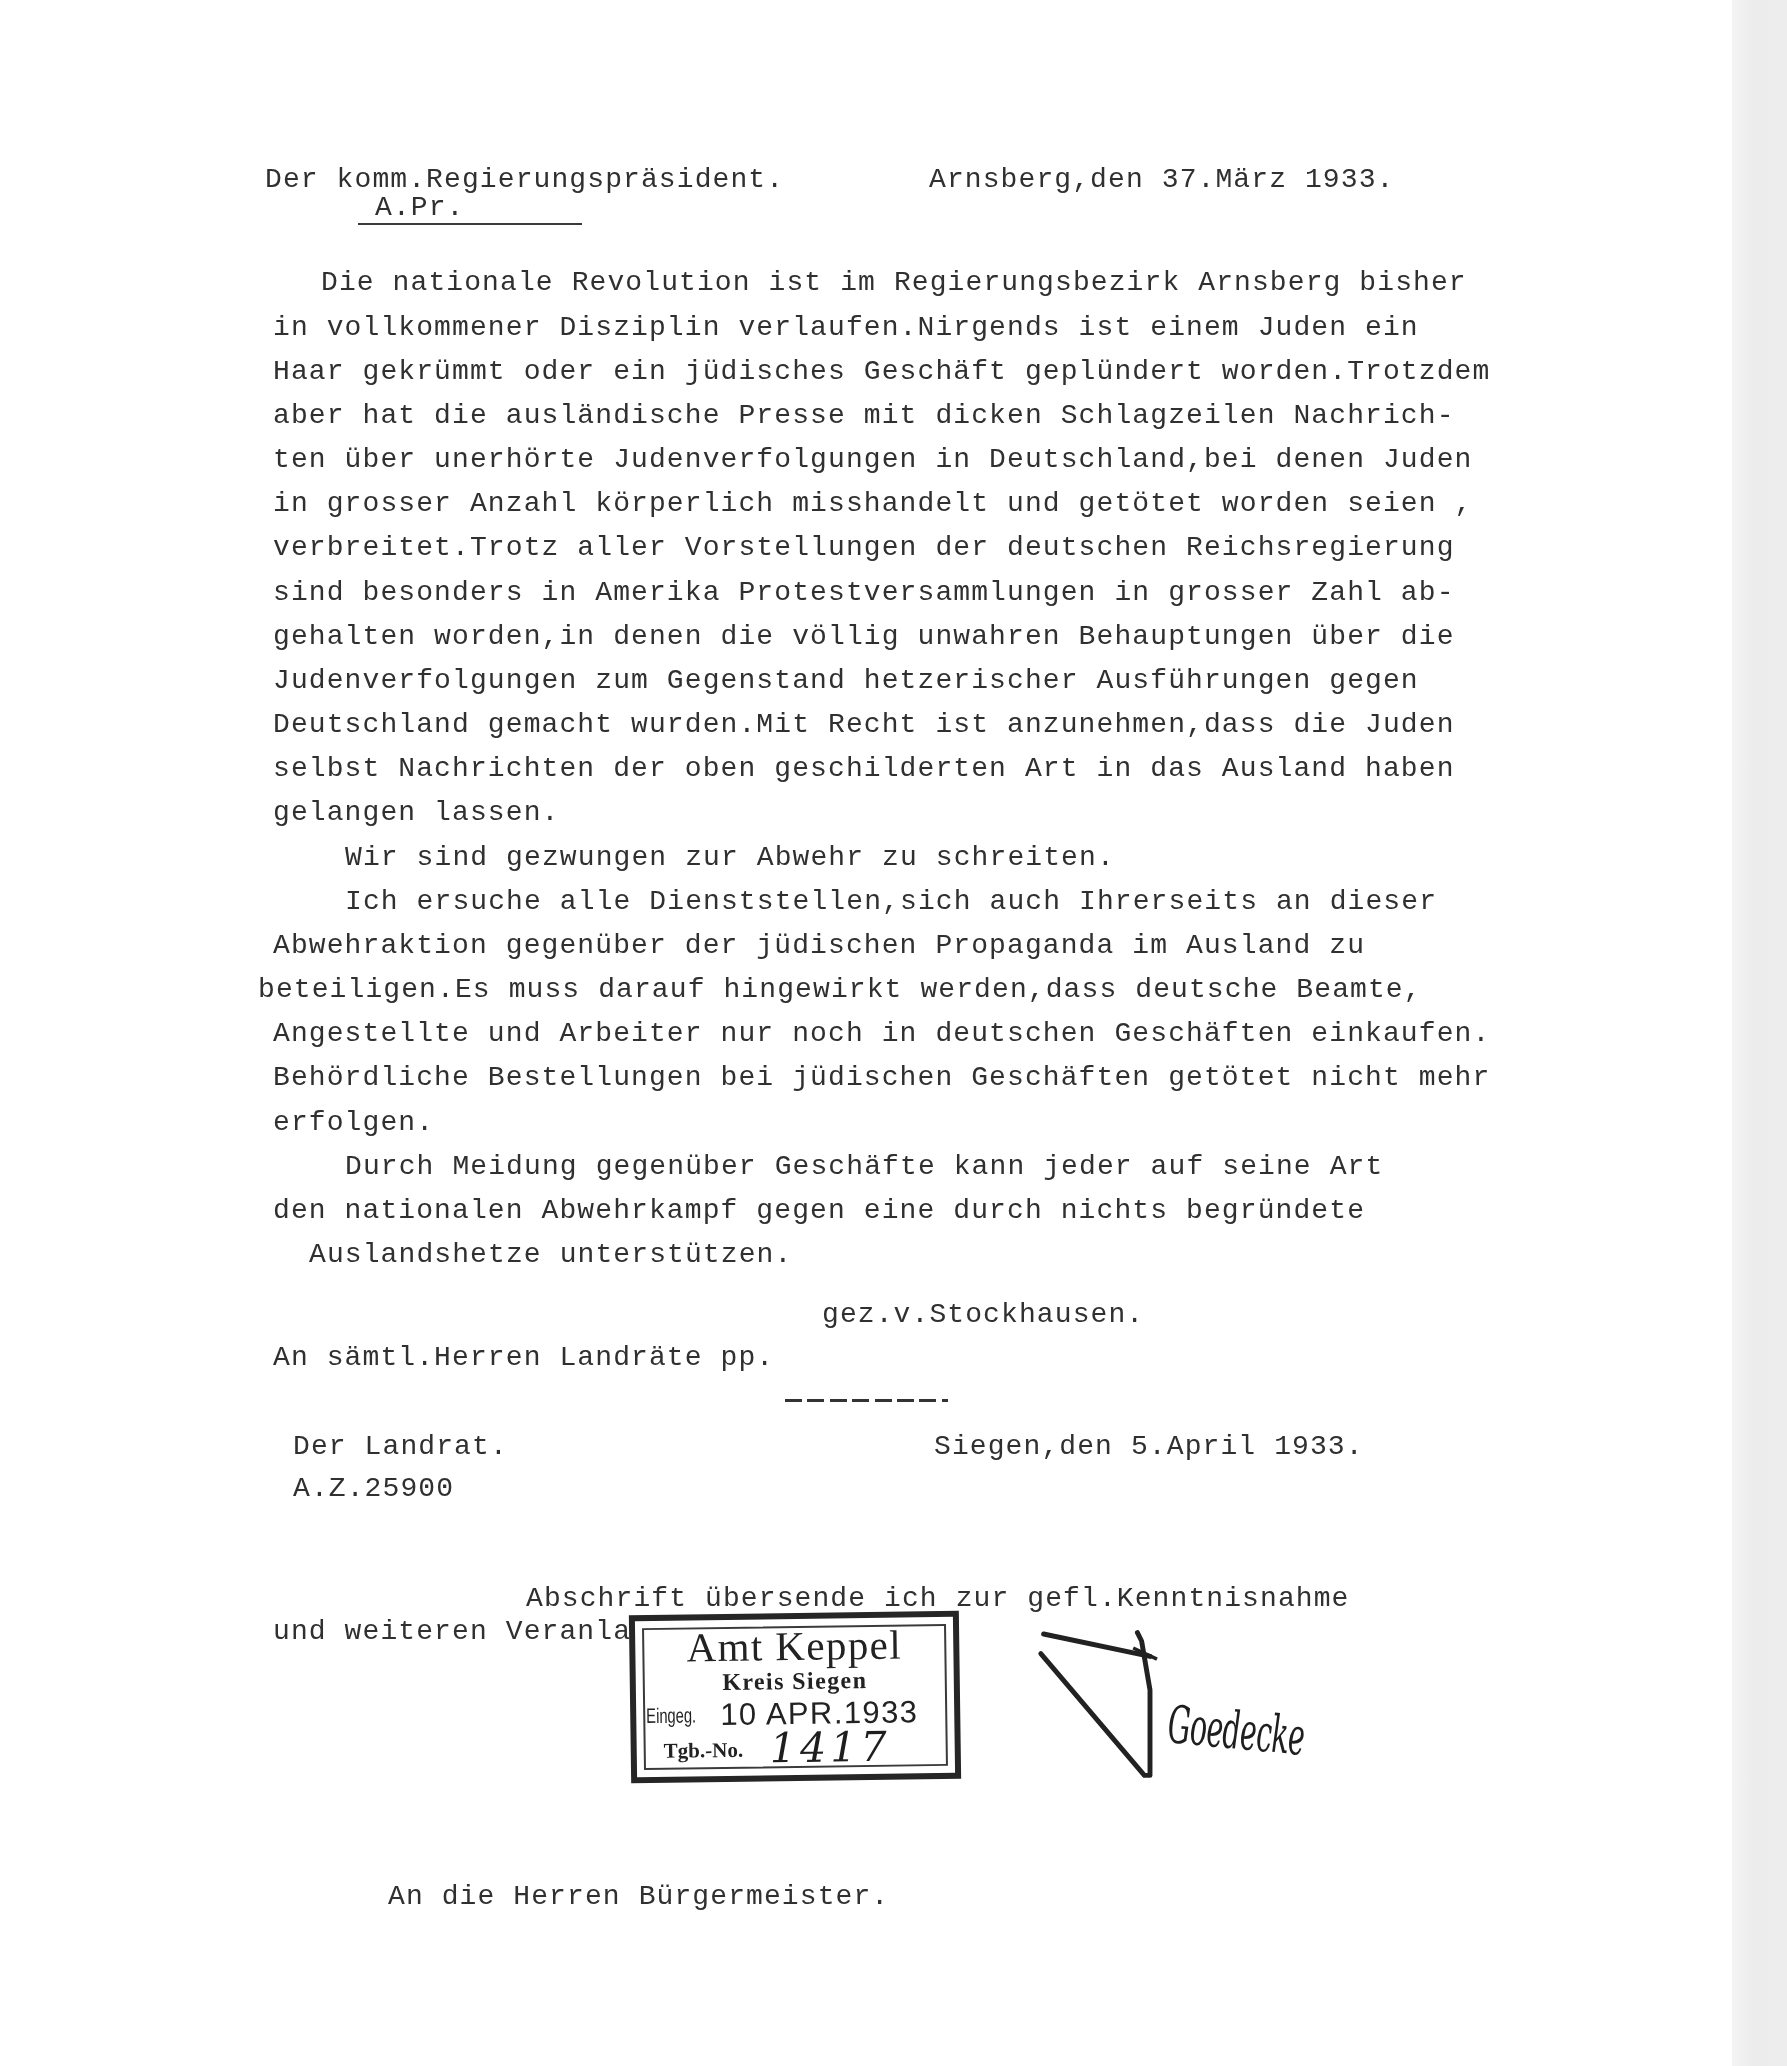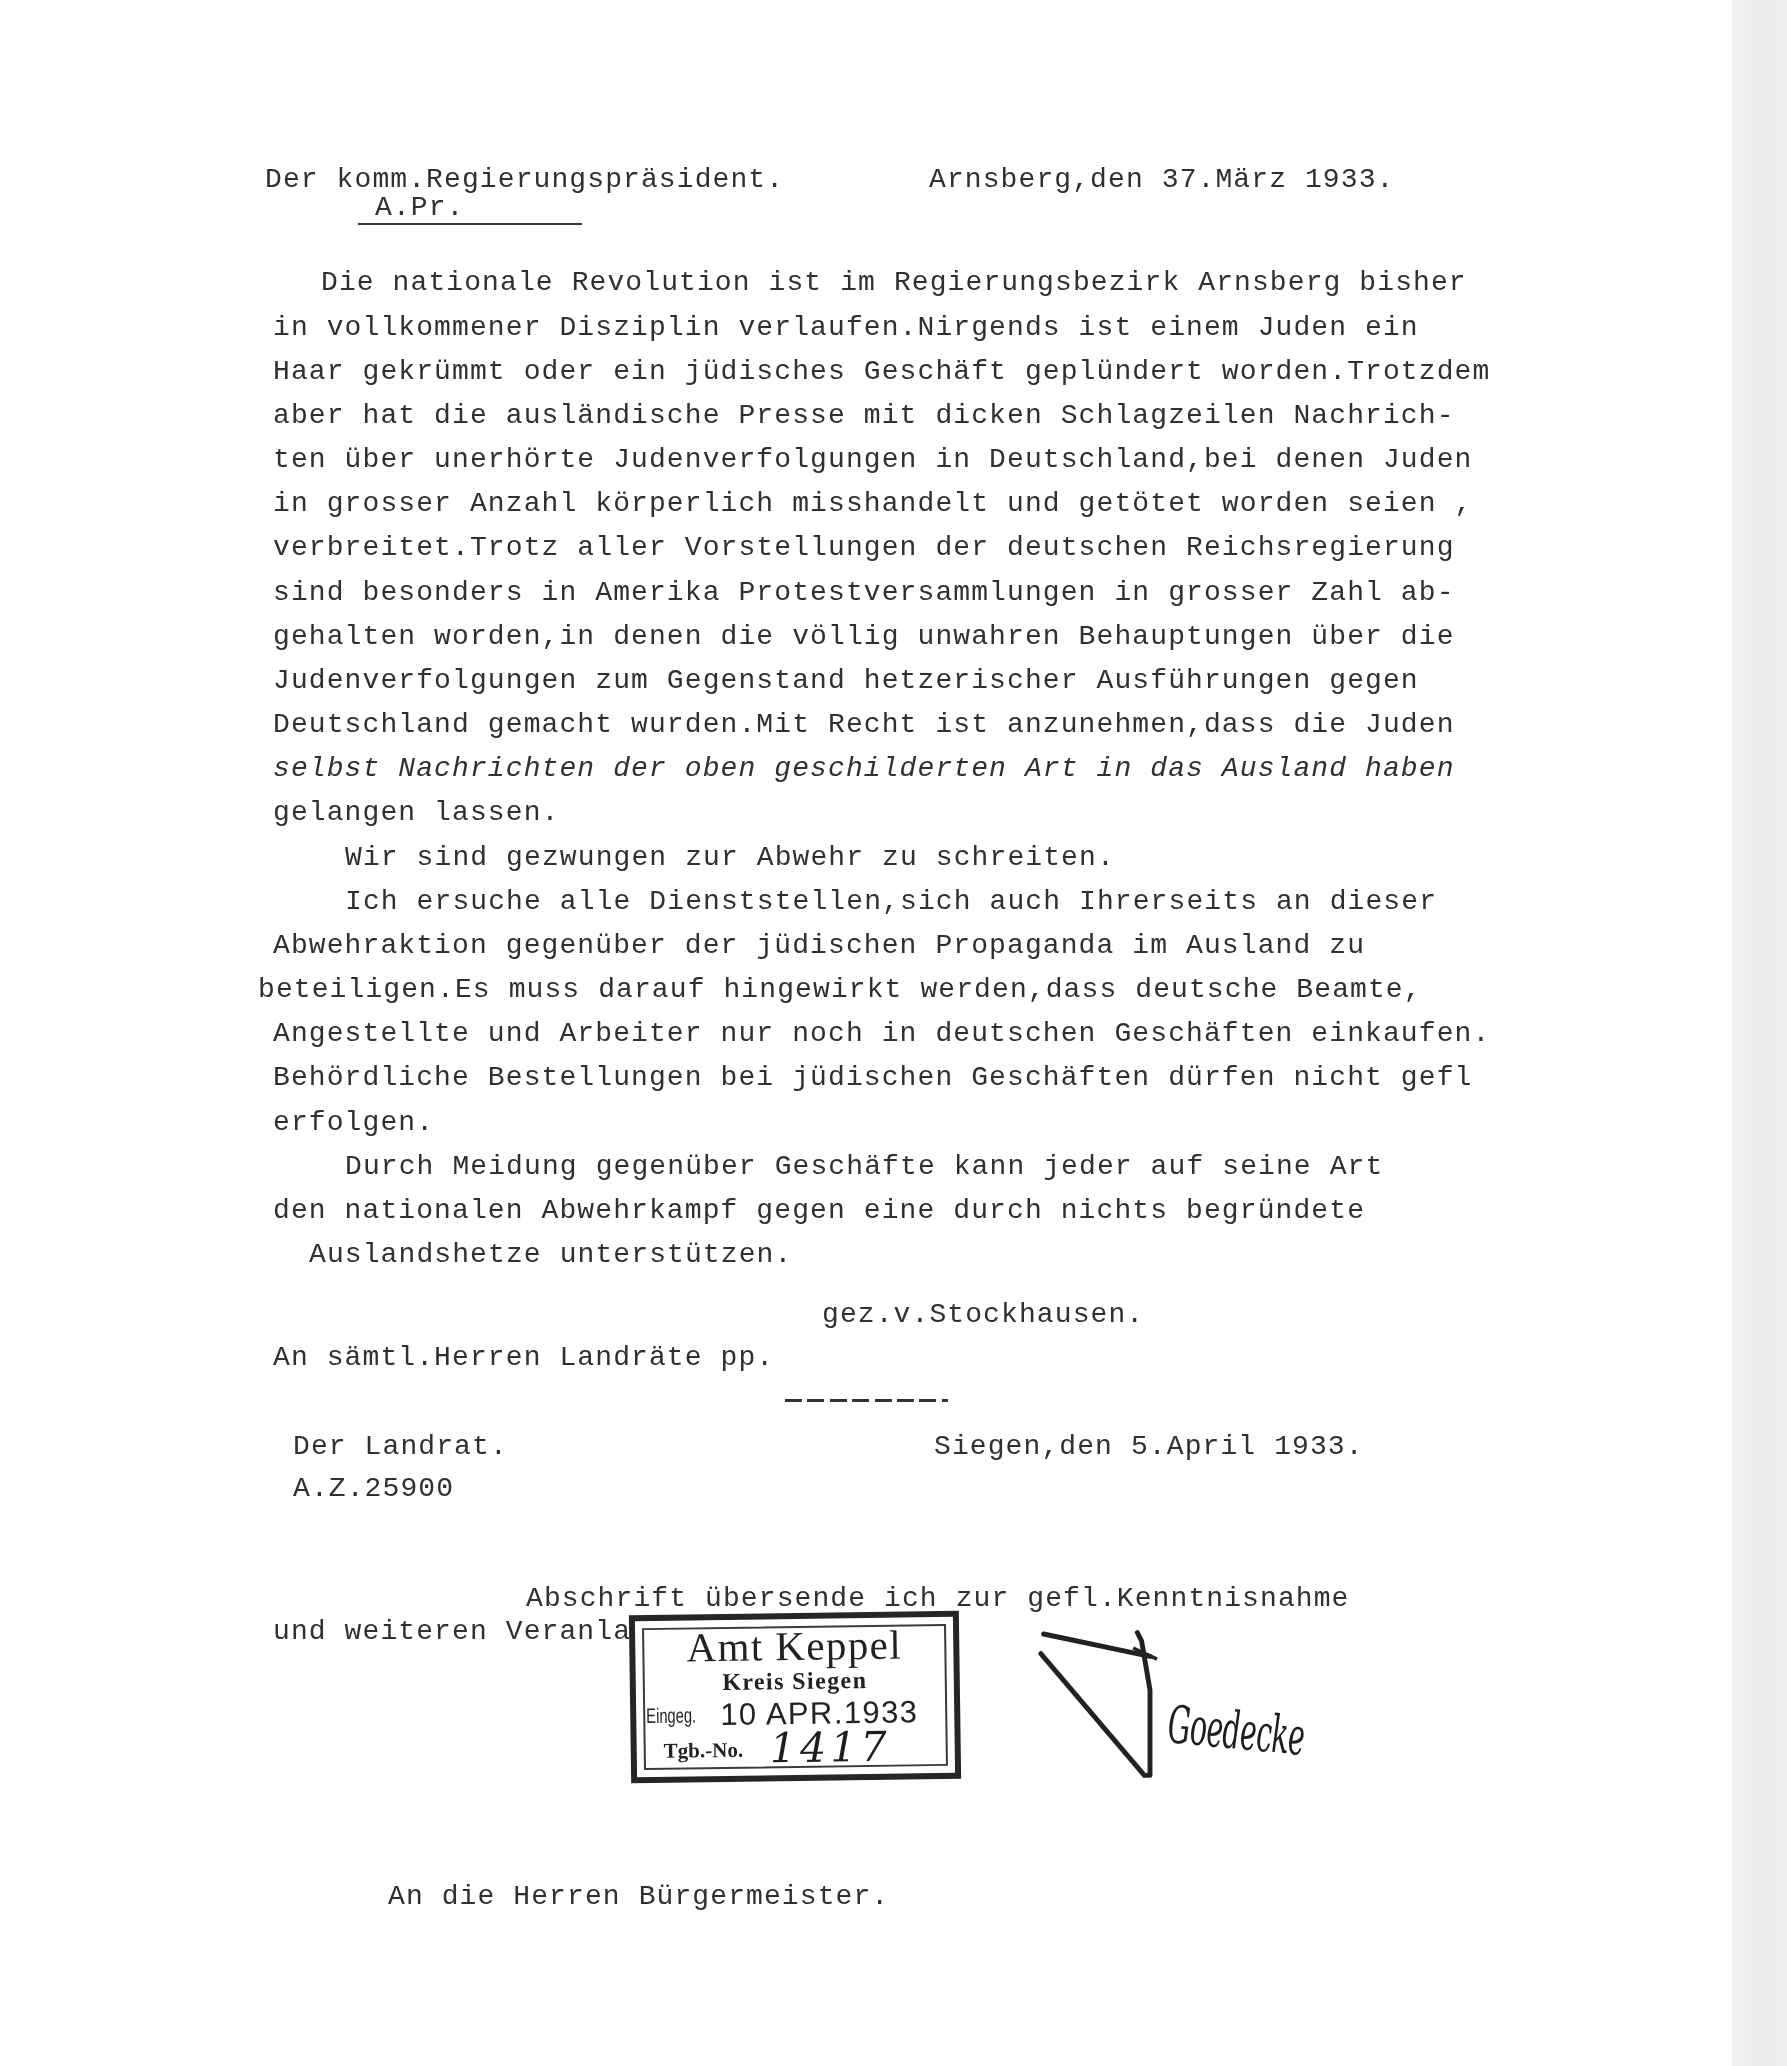--- a/index.html
+++ b/index.html
@@ -83,28 +83,28 @@
     <div class="line" style="left: 273px; top: 311px;">in vollkommener Disziplin verlaufen.Nirgends ist einem Juden ein</div>
     <div class="line" style="left: 273px; top: 355px;">Haar gekrümmt oder ein jüdisches Geschäft geplündert worden.Trotzdem</div>
     <div class="line" style="left: 273px; top: 399px;">aber hat die ausländische Presse mit dicken Schlagzeilen Nachrich-</div>
     <div class="line" style="left: 273px; top: 443px;">ten über unerhörte Judenverfolgungen in Deutschland,bei denen Juden</div>
     <div class="line" style="left: 273px; top: 487px;">in grosser Anzahl körperlich misshandelt und getötet worden seien ,</div>
     <div class="line" style="left: 273px; top: 531px;">verbreitet.Trotz aller Vorstellungen der deutschen Reichsregierung</div>
     <div class="line" style="left: 273px; top: 576px;">sind besonders in Amerika Protestversammlungen in grosser Zahl ab-</div>
     <div class="line" style="left: 273px; top: 620px;">gehalten worden,in denen die völlig unwahren Behauptungen über die</div>
     <div class="line" style="left: 273px; top: 664px;">Judenverfolgungen zum Gegenstand hetzerischer Ausführungen gegen</div>
     <div class="line" style="left: 273px; top: 708px;">Deutschland gemacht wurden.Mit Recht ist anzunehmen,dass die Juden</div>
-    <div class="line" style="left: 273px; top: 752px; font-style: italic;">selbst Nachrichten der oben geschilderten Art in das Ausland haben</div>
+    <div class="line" style="left: 273px; top: 752px;">selbst Nachrichten der oben geschilderten Art in das Ausland haben</div>
     <div class="line" style="left: 273px; top: 796px;">gelangen lassen.</div>
     <div class="line" style="left: 345px; top: 841px;">Wir sind gezwungen zur Abwehr zu schreiten.</div>
     <div class="line" style="left: 345px; top: 885px;">Ich ersuche alle Dienststellen,sich auch Ihrerseits an dieser</div>
     <div class="line" style="left: 273px; top: 929px;">Abwehraktion gegenüber der jüdischen Propaganda im Ausland zu</div>
     <div class="line" style="left: 258px; top: 973px;">beteiligen.Es muss darauf hingewirkt werden,dass deutsche Beamte,</div>
     <div class="line" style="left: 273px; top: 1017px;">Angestellte und Arbeiter nur noch in deutschen Geschäften einkaufen.</div>
-    <div class="line" style="left: 273px; top: 1061px;">Behördliche Bestellungen bei jüdischen Geschäften dürfen nicht gefl</div>
+    <div class="line" style="left: 273px; top: 1061px;">Behördliche Bestellungen bei jüdischen Geschäften getötet nicht mehr</div>
     <div class="line" style="left: 273px; top: 1106px;">erfolgen.</div>
     <div class="line" style="left: 345px; top: 1150px;">Durch Meidung gegenüber Geschäfte kann jeder auf seine Art</div>
     <div class="line" style="left: 273px; top: 1194px;">den nationalen Abwehrkampf gegen eine durch nichts begründete</div>
     <div class="line" style="left: 273px; top: 1238px; margin-left: 36px;">Auslandshetze unterstützen.</div>
   </div>
 
 <div class="line" style="left:822px; top:1298px;">gez.v.Stockhausen.</div>
 <div class="line" style="left:273px; top:1341px;">An sämtl.Herren Landräte pp.</div>
 
 <div class="dash-sep" style="left:785px; top:1399px; width:163px;"></div>

